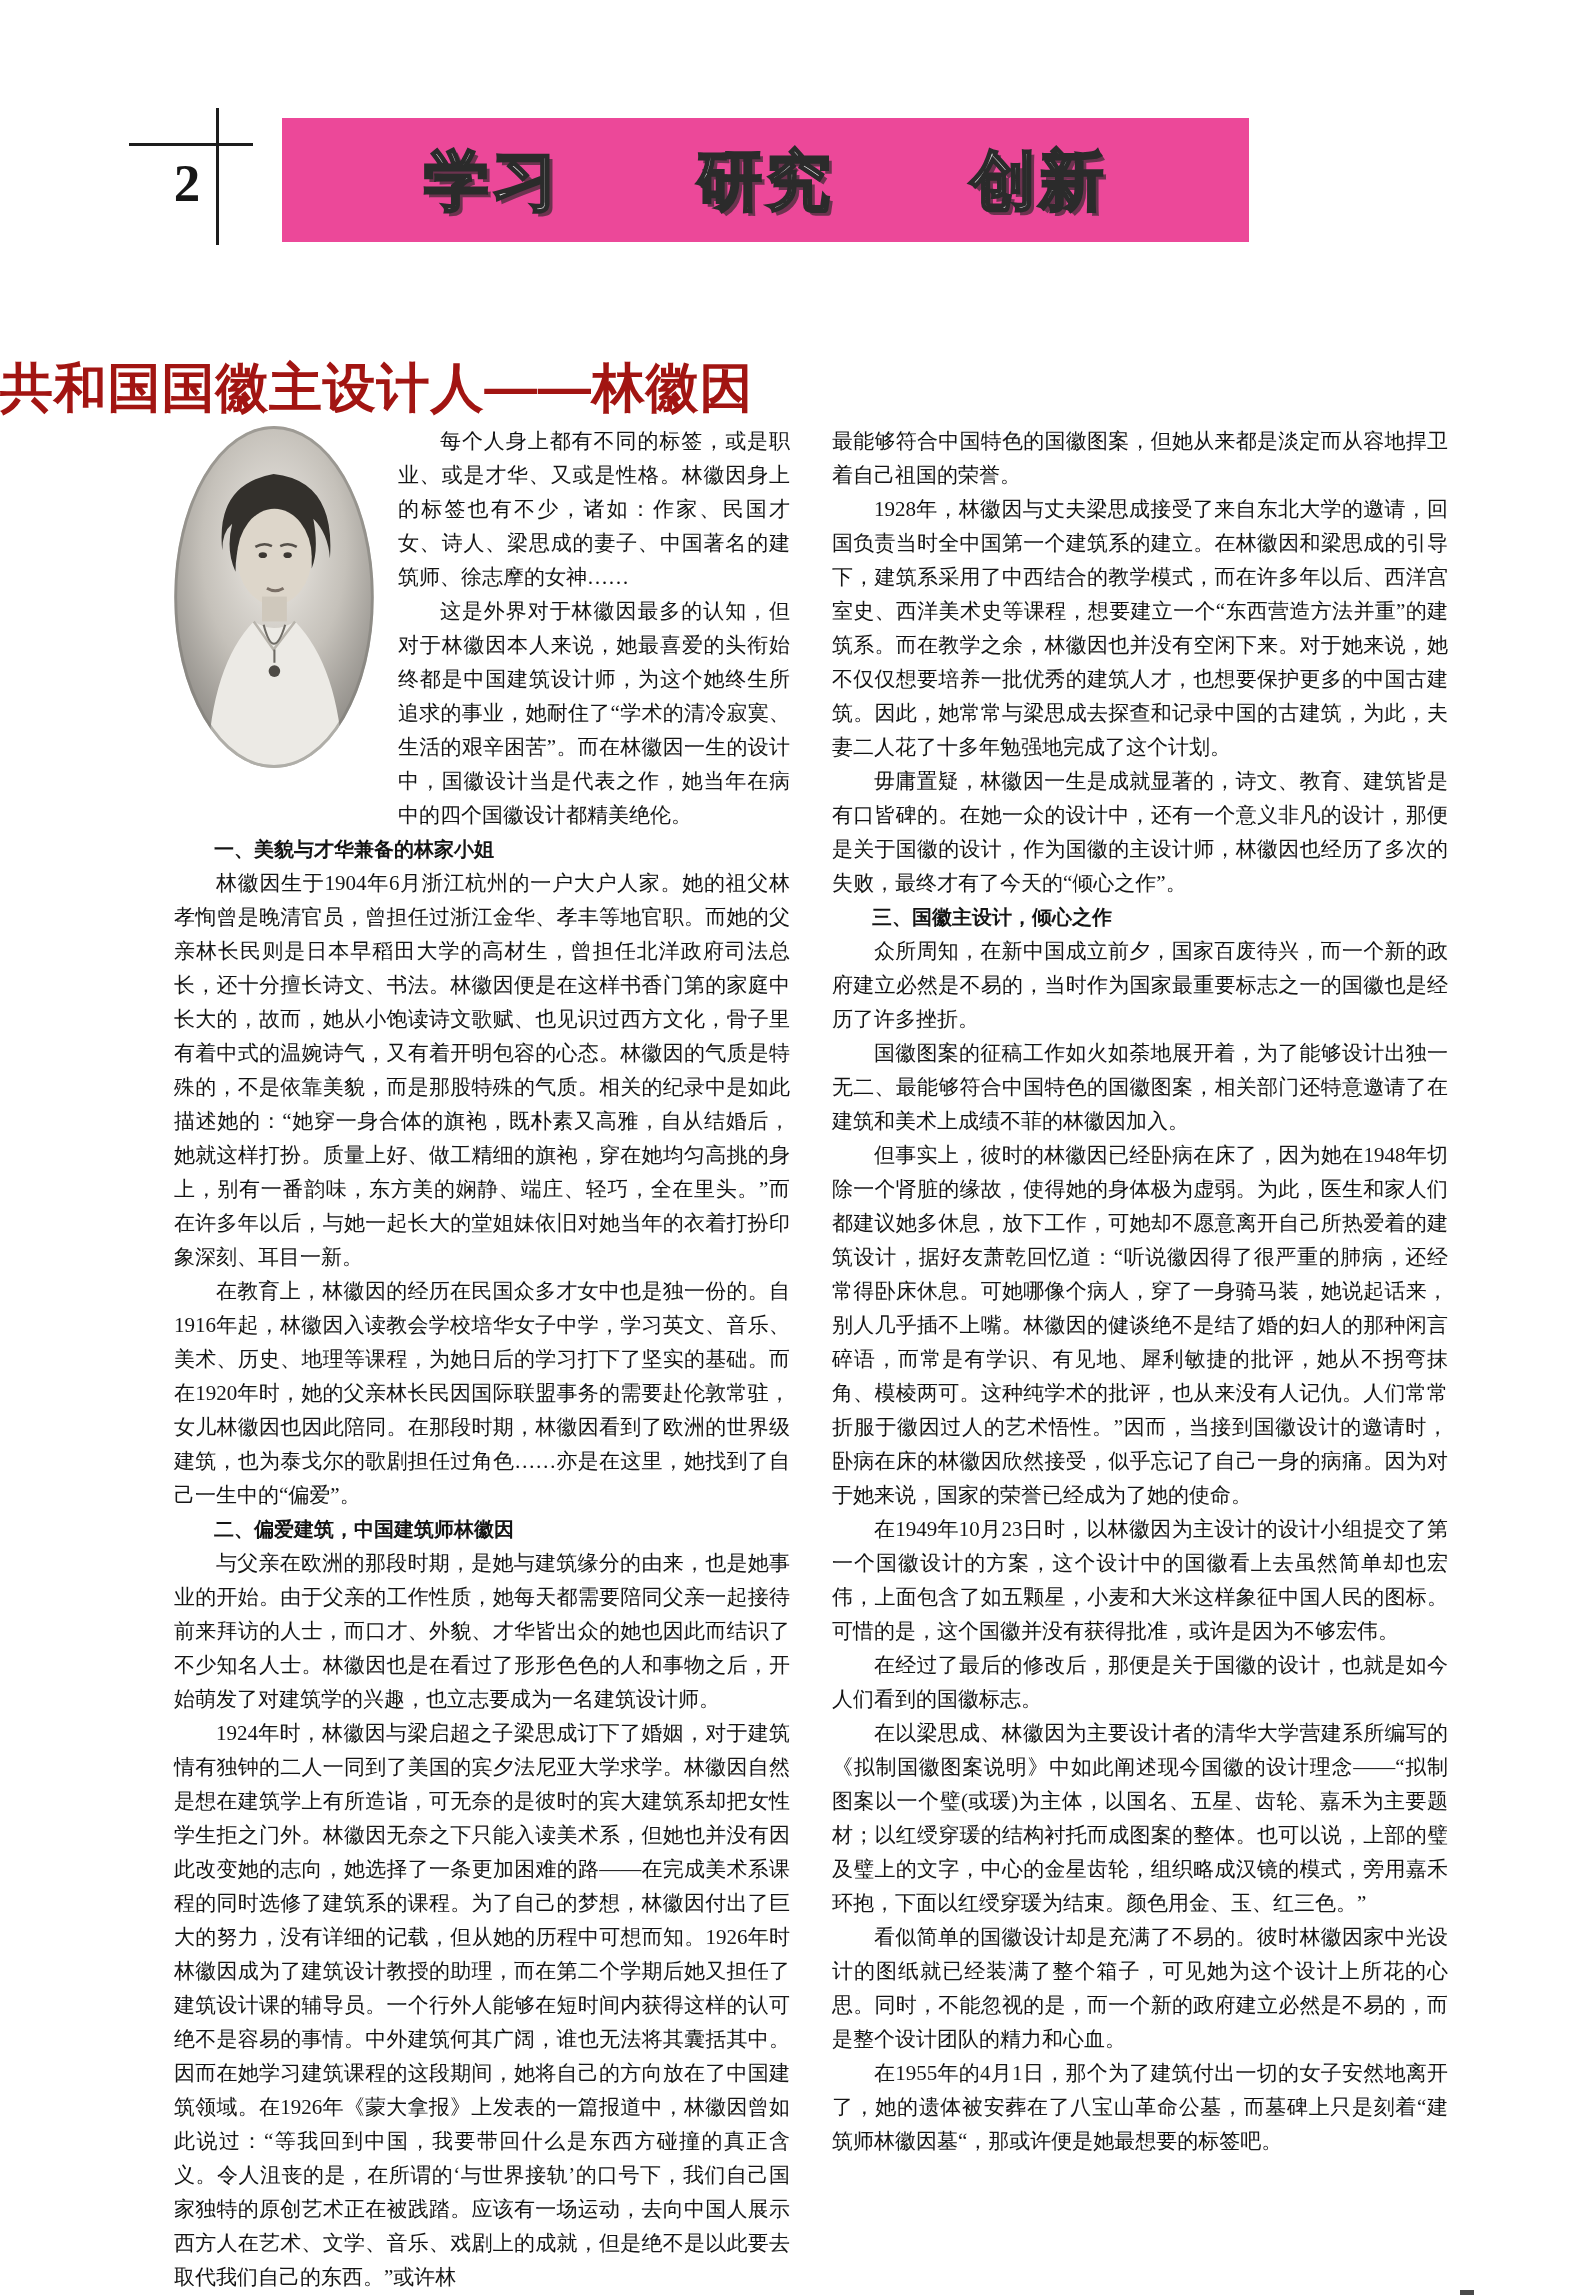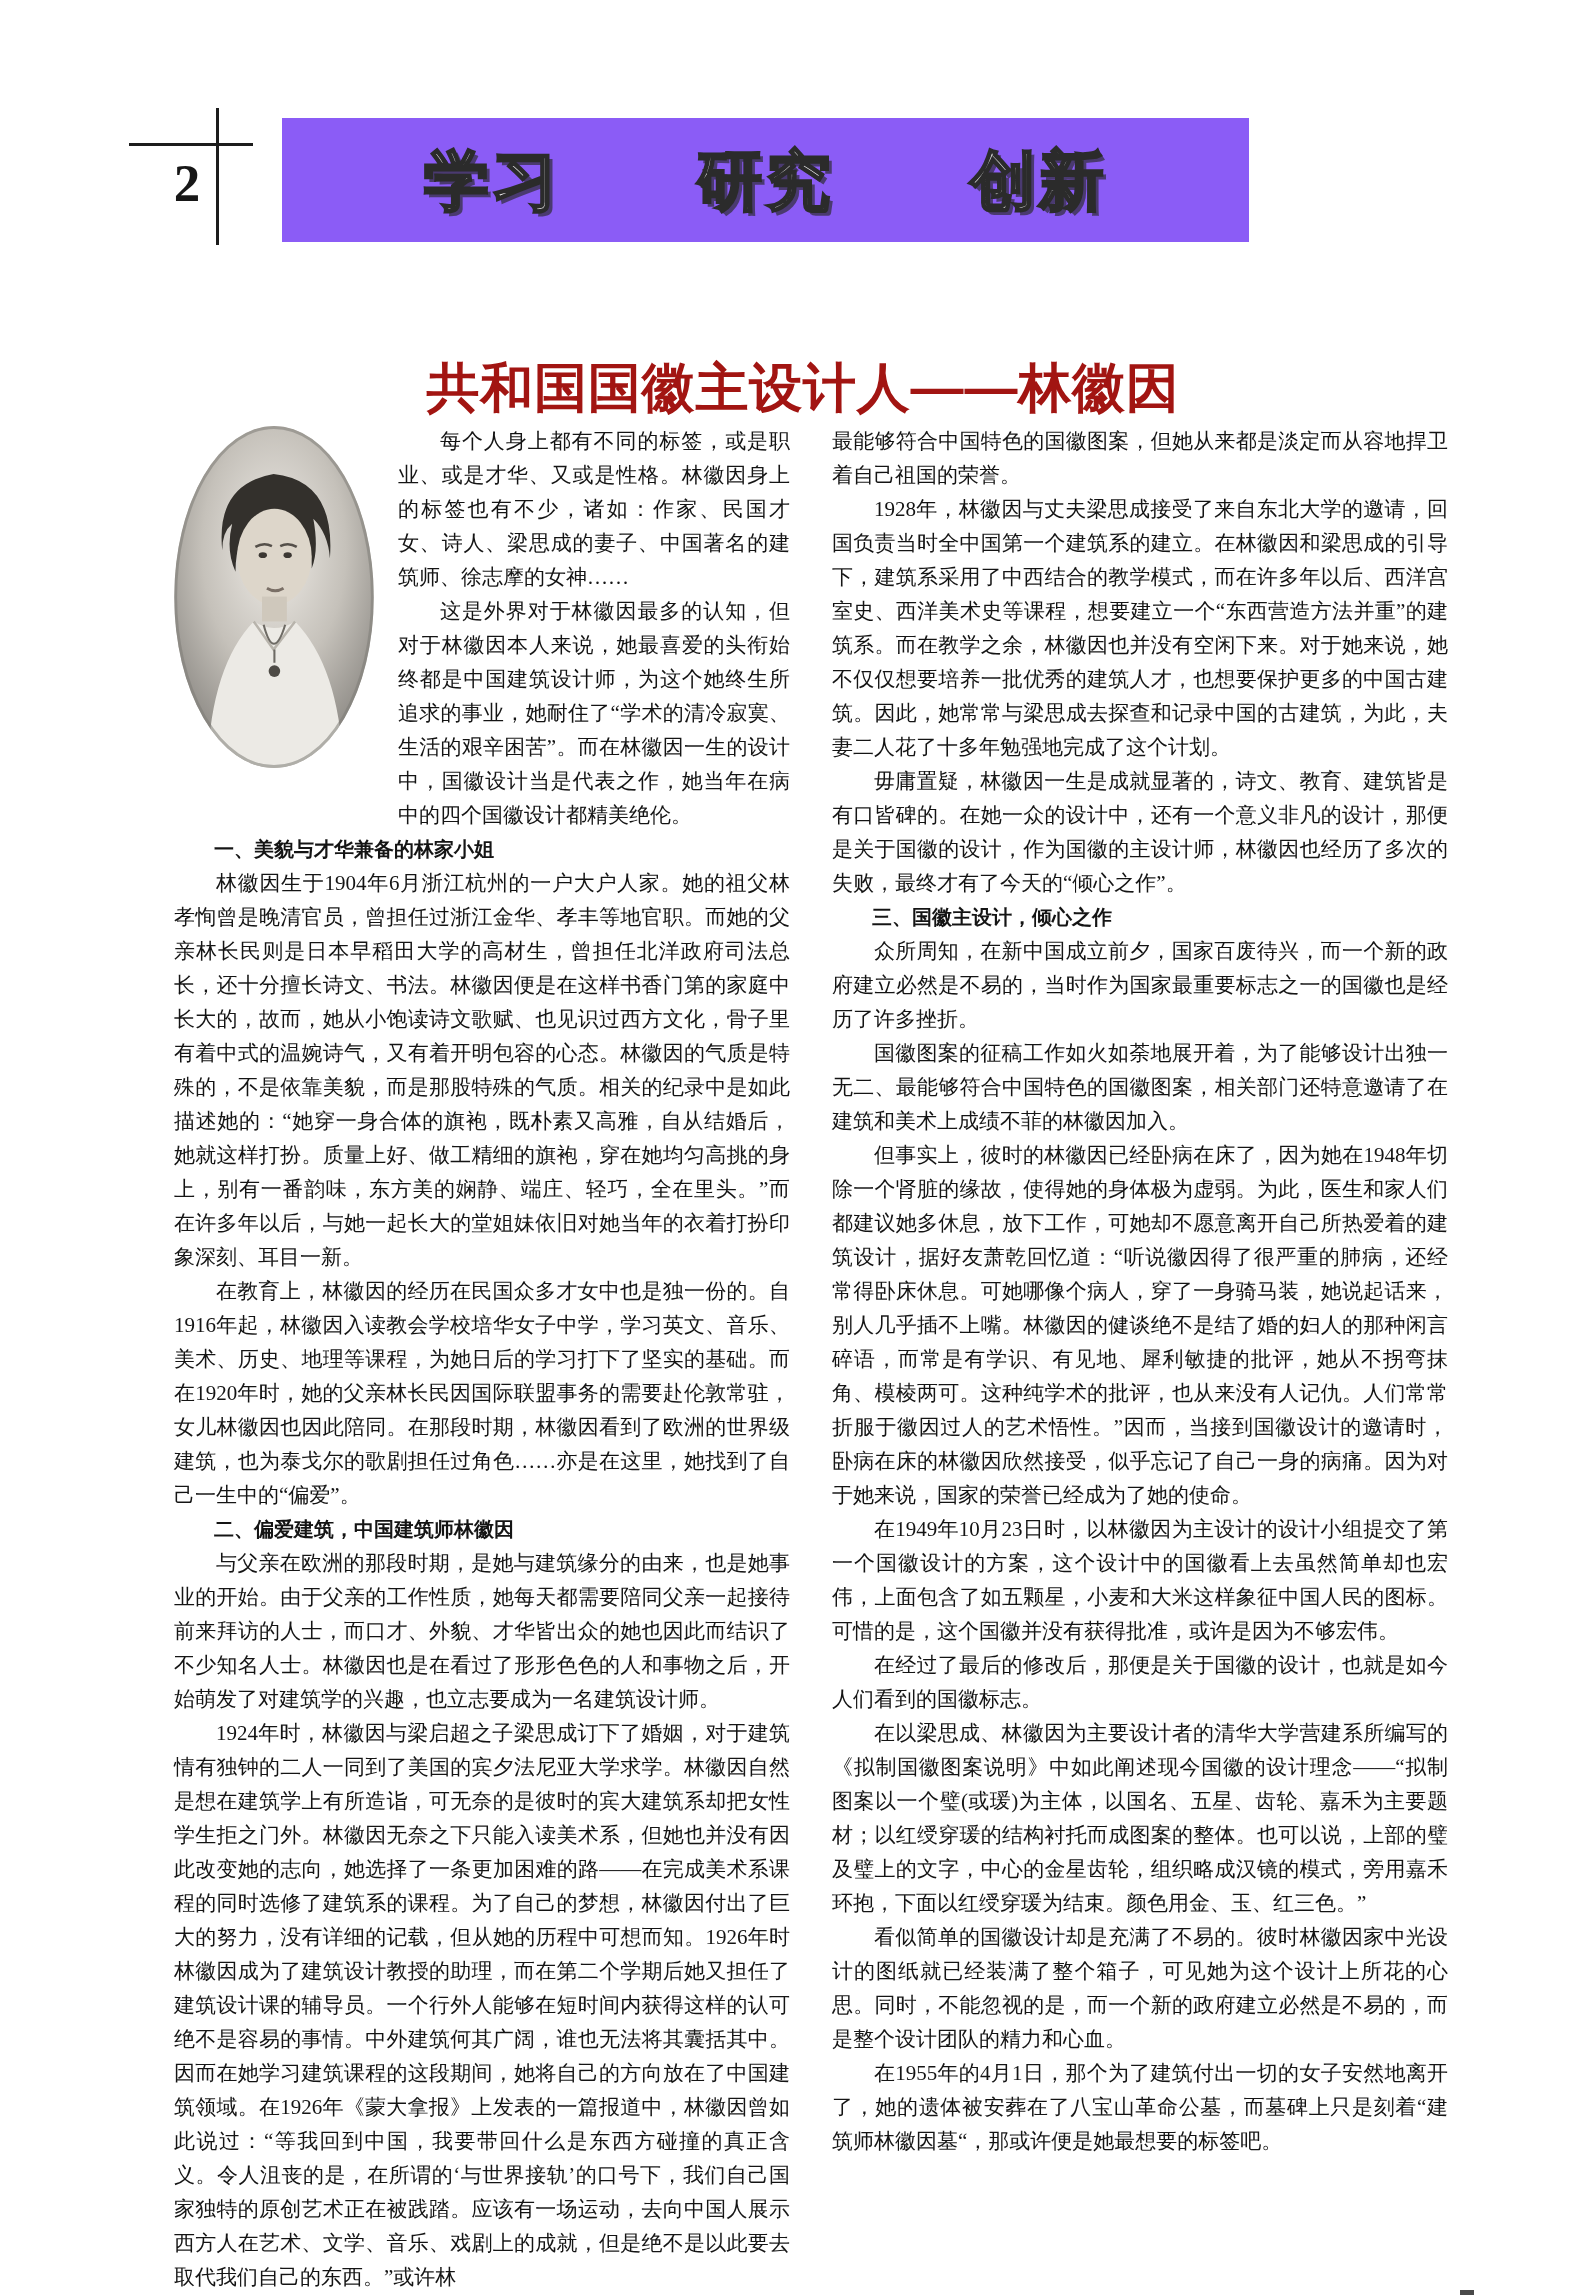--- a/index.html
+++ b/index.html
@@ -16,36 +16,36 @@
   .cropmark-h{position:absolute;left:129px;top:143px;width:124px;height:2.5px;background:#1c1c1c;}
   .page-number{
     position:absolute;left:162px;top:157px;width:50px;
     font-family:"Liberation Serif","DejaVu Serif",serif;
     font-size:53px;font-weight:bold;color:#171717;line-height:1;
     text-align:center;
   }
   
   .masthead{
     position:absolute;left:282px;top:118px;width:967px;height:124px;
-    background:#8b5cf6;
+    background:#ec4899;
     display:flex;align-items:center;justify-content:center;
   }
   .masthead-text{
     font-family:"Liberation Sans","DejaVu Sans",sans-serif;
     font-size:65px;font-weight:bold;line-height:1;
     color:#f2f2f2;
     -webkit-text-stroke:2.5px #2b2b2b;
     text-shadow:4.1px 4.1px 0 rgba(40,40,40,.65);
     letter-spacing:3.3px;
     white-space:nowrap;
   }
   
   .article-title{
-    position:absolute;left:16px;right:0;top:323px;
-    text-align:center;
+    position:absolute;left:0;right:0;top:323px;
+    text-align:left;
     font-family:"Liberation Sans","DejaVu Sans",sans-serif;
     font-size:53px;font-weight:bold;line-height:1.1;
     color:#a21512;letter-spacing:0.8px;
     white-space:nowrap;
   }
   
   .col{
     position:absolute;top:424px;width:616px;
     font-size:21px;line-height:34px;
     text-align:justify;

